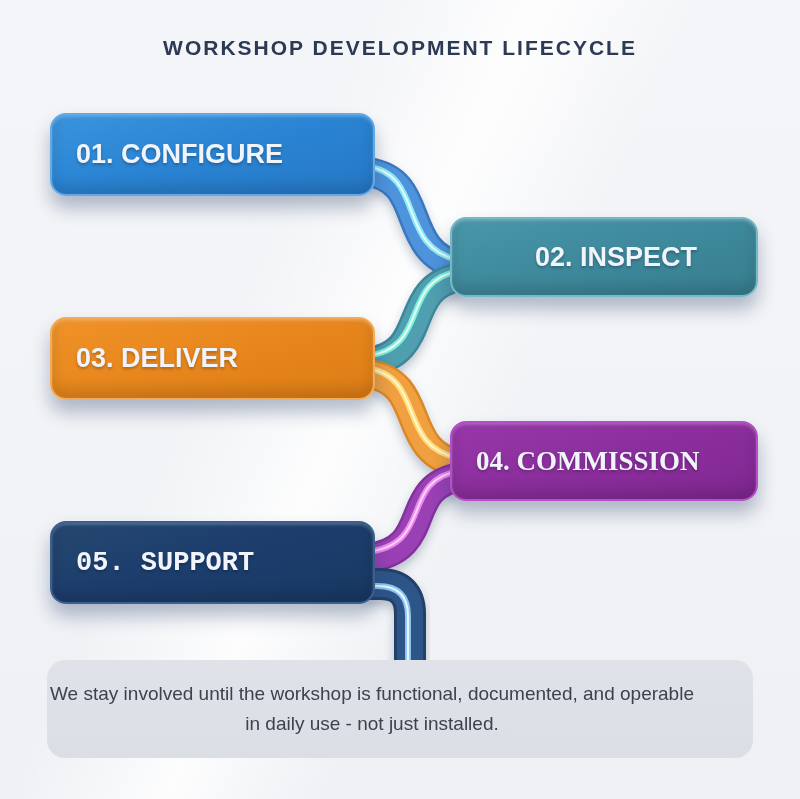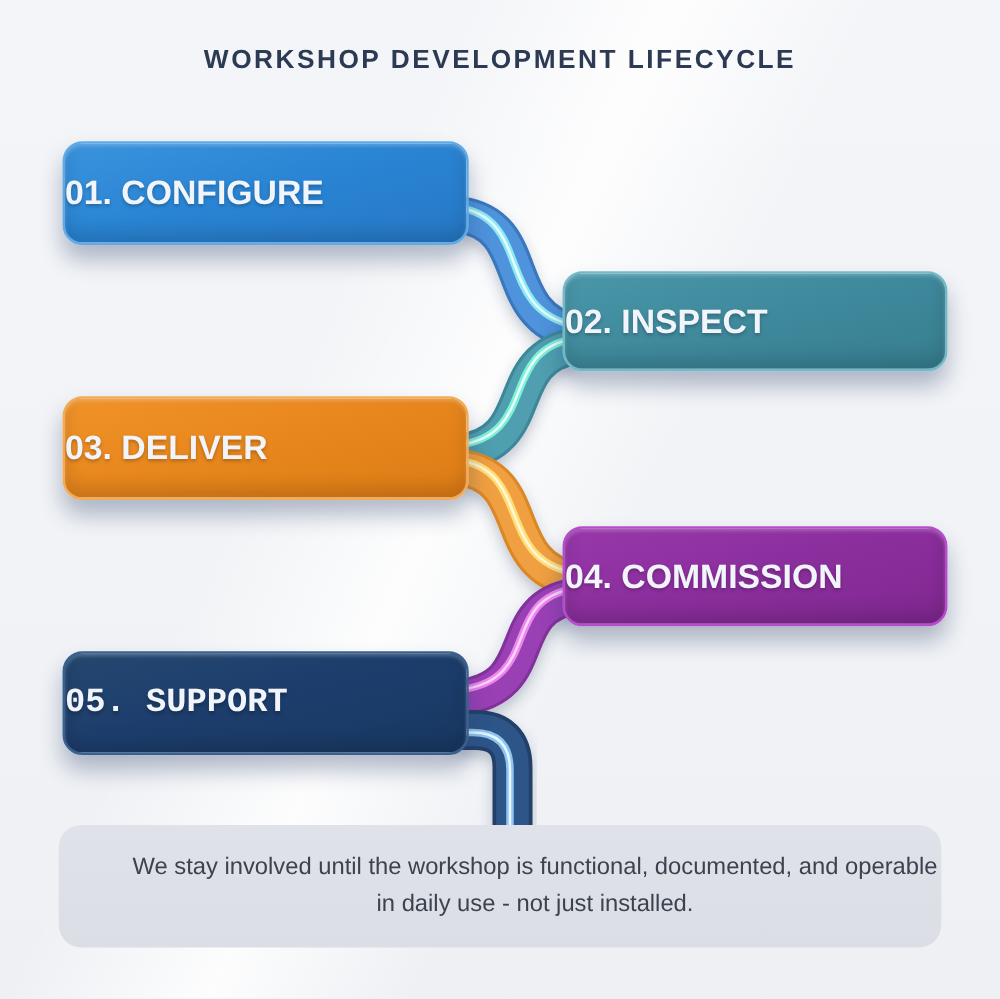--- a/index.html
+++ b/index.html
@@ -19,47 +19,47 @@
     position:absolute;left:0;top:36px;width:100%;
     text-align:center;
     font-size:21px;font-weight:700;letter-spacing:2px;
     color:#2c3a54;
   }
   .connectors{position:absolute;left:0;top:0;z-index:1;}
   .stage{
     position:absolute;z-index:2;
     display:flex;align-items:center;
     border-radius:16px;
-    box-sizing:border-box;
+    padding-left:24px;box-sizing:border-box;
     font-size:27px;font-weight:700;
     color:#f1f5fb;
     text-shadow:0 2px 3px rgba(0,0,0,0.25);
     box-shadow:0 12px 18px rgba(32,52,96,0.32), inset 0 2px 3px rgba(255,255,255,0.22), inset 0 -8px 14px rgba(0,0,0,0.14);
   }
   .s1{left:50px;top:113px;width:325px;height:83px;
       background:linear-gradient(165deg,#3b93dd 0%,#2a85d4 45%,#2678c6 100%);
       border:2px solid #62aae6;}
   .s2{left:450px;top:217px;width:308px;height:80px;
       background:linear-gradient(165deg,#4a97aa 0%,#3f8a9d 45%,#377e90 100%);
-      border:2px solid #74b9c6;}
+      border:2px solid #74b9c6;justify-content:center;}
   .s3{left:50px;top:317px;width:325px;height:83px;
       background:linear-gradient(165deg,#f09329 0%,#e8871d 45%,#dd7c15 100%);
       border:2px solid #f3ab58;align-items:center;}
   .s4{left:450px;top:421px;width:308px;height:80px;
       background:linear-gradient(165deg,#9838aa 0%,#8c2f9e 45%,#802790 100%);
-      border:2px solid #b44fc9;}
+      border:2px solid #b44fc9;font-family:Liberation Serif, serif;}
   .s5{left:50px;top:521px;width:325px;height:83px;
       background:linear-gradient(165deg,#24476f 0%,#1d3e6d 45%,#183862 100%);
       border:2px solid #3b608f;font-family:Liberation Mono, monospace;}
   .footer-note{
     position:absolute;z-index:3;
     left:47px;top:660px;width:706px;height:98px;
     background:linear-gradient(180deg,#dfe2e8 0%,#dbdee4 100%);
     border-radius:18px;
-    display:flex;align-items:center;justify-content:flex-end;
+    display:flex;align-items:center;justify-content:flex-start;
   }
   .footer-note .note-text{
     max-width:650px;
     text-align:center;
     font-size:19px;line-height:30px;
     color:#3c434f;
   }
 </style>
 </head>
 <body>

